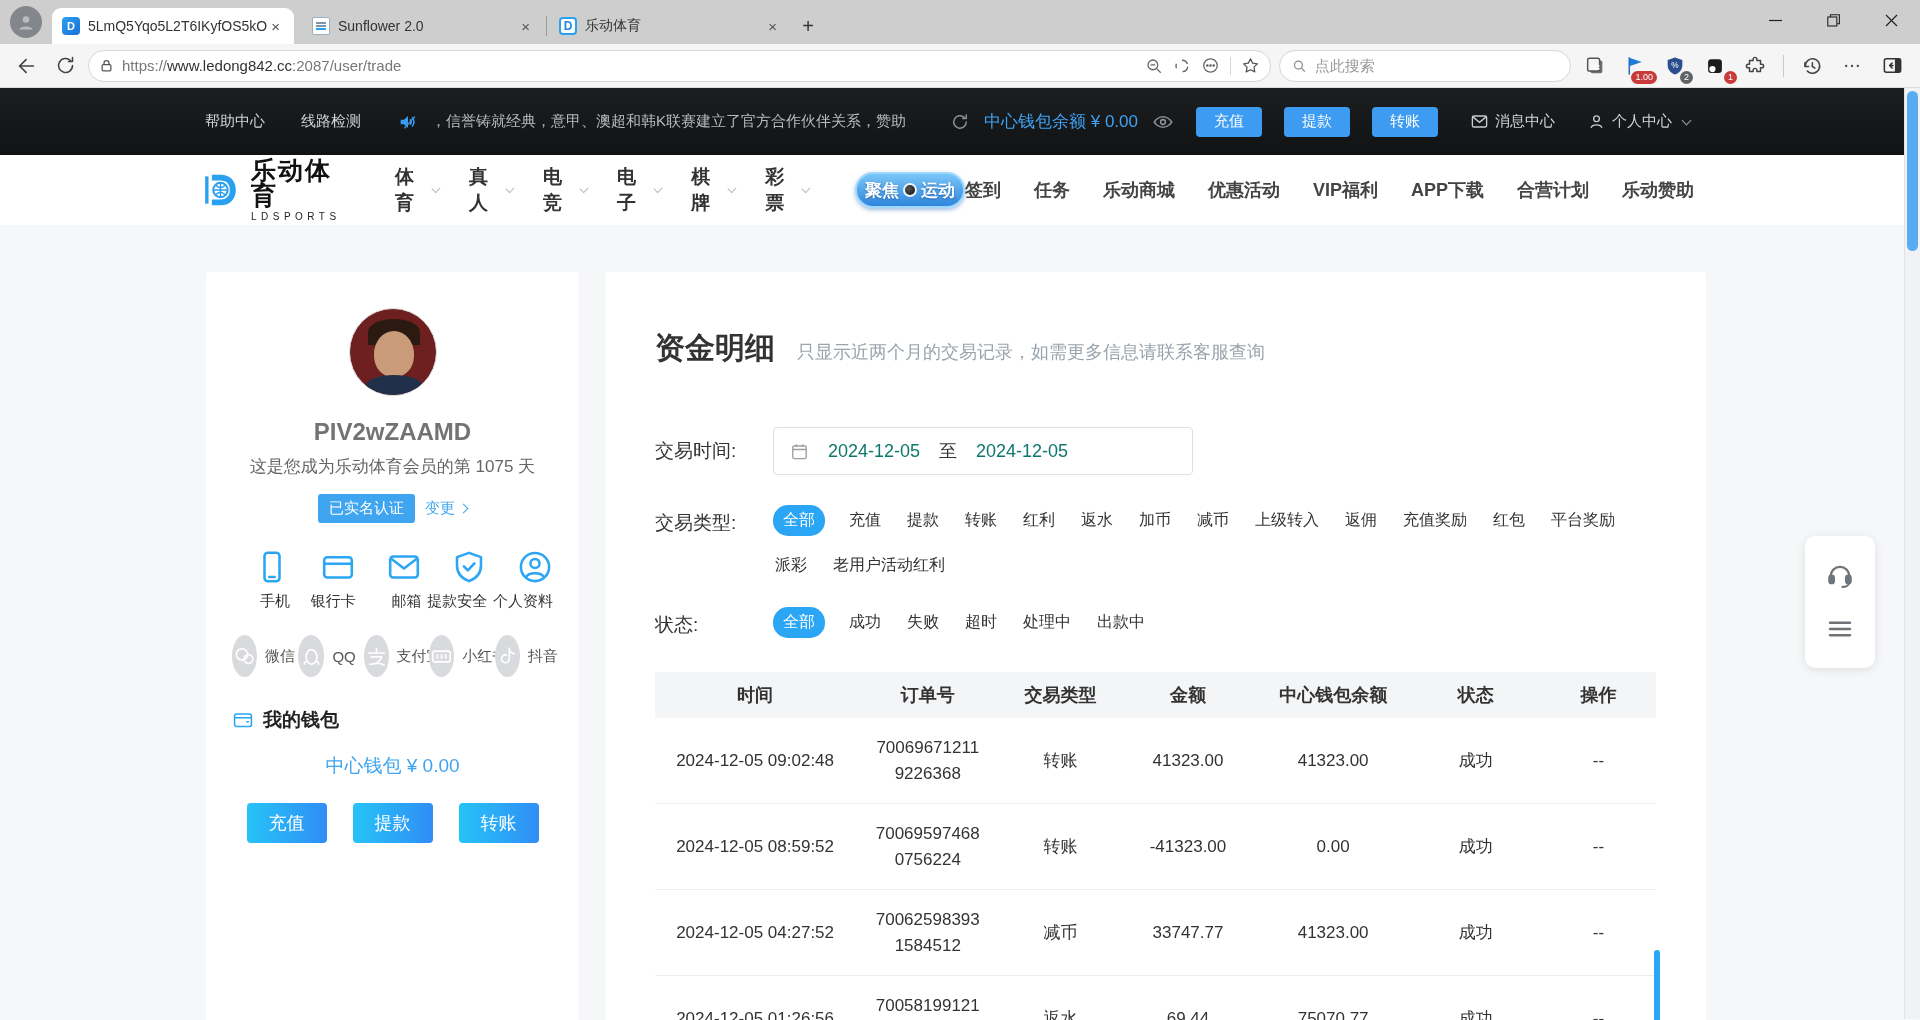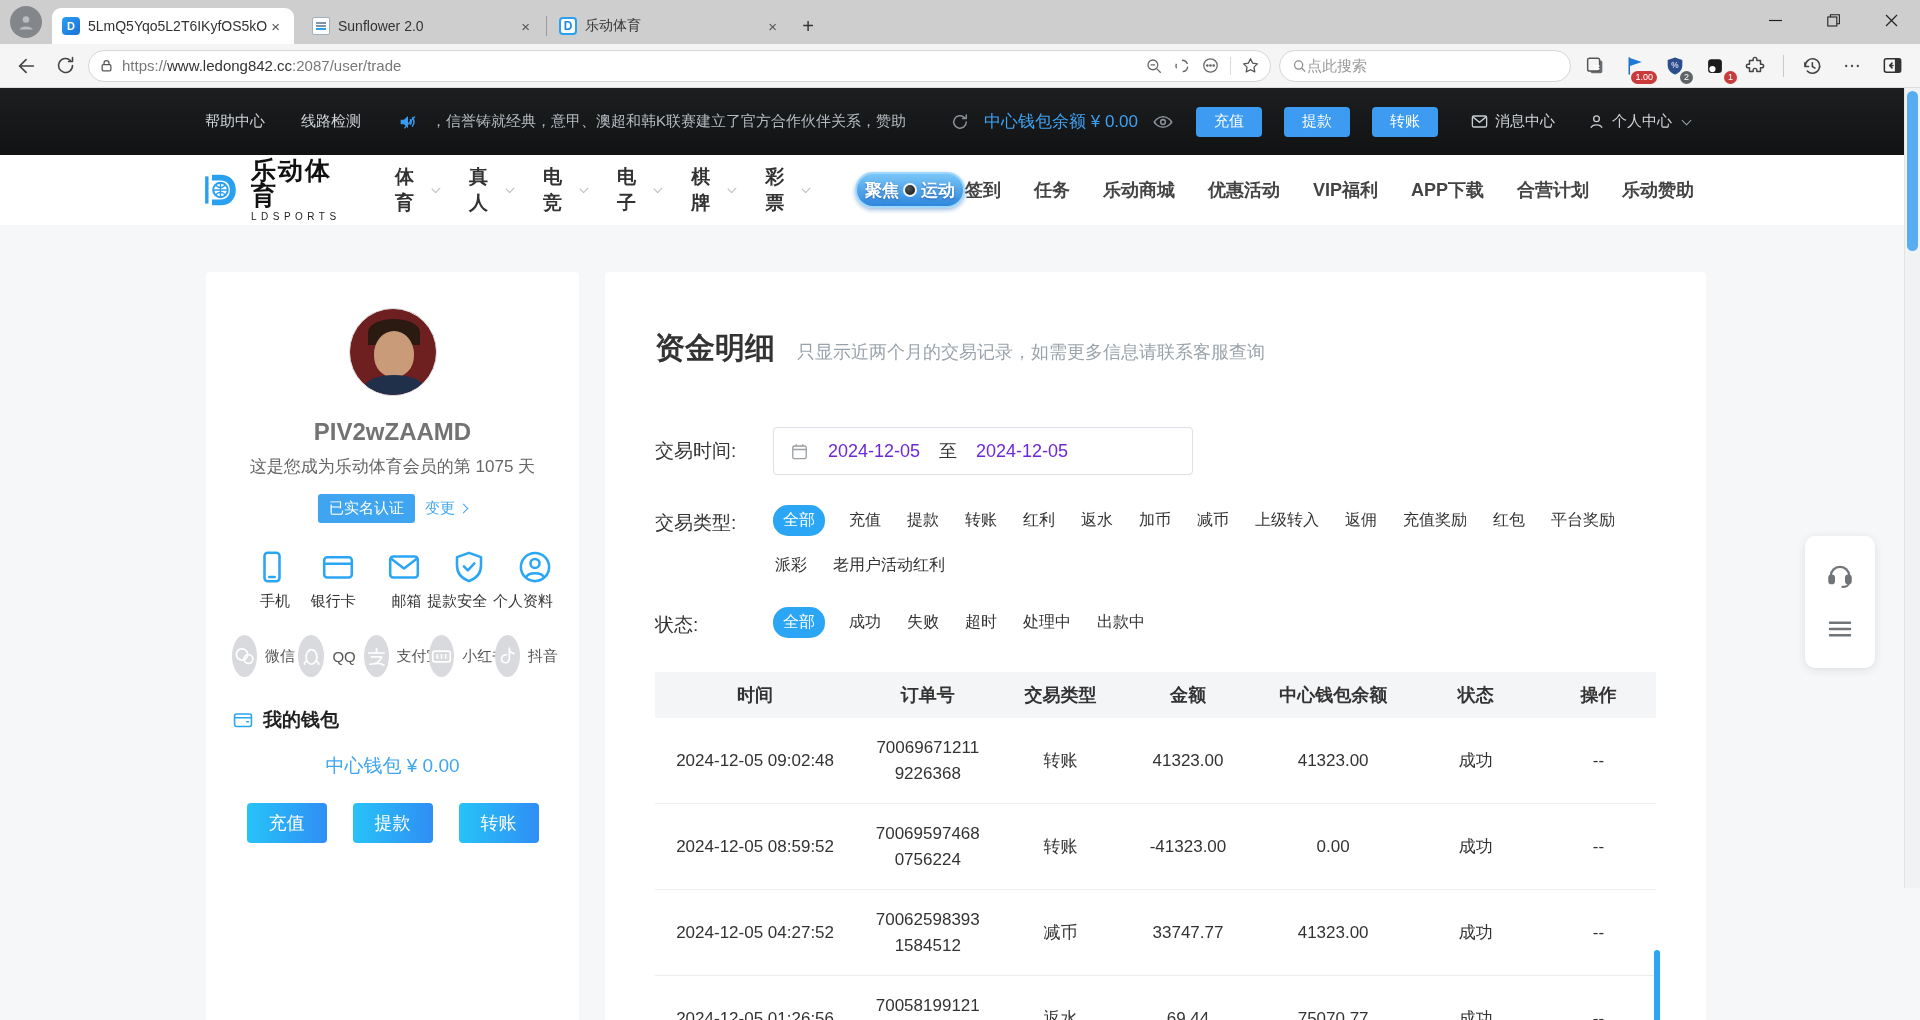--- a/index.html
+++ b/index.html
@@ -21,29 +21,29 @@
   .newtab{height:36px;width:34px;display:flex;align-items:center;justify-content:center;font-size:20px;color:#333;margin-bottom:0;}
   .wincontrols{position:absolute;right:0;top:0;height:40px;display:flex;}
   .winbtn{width:58px;height:40px;display:flex;align-items:center;justify-content:center;color:#222;}
   .toolbar{height:44px;background:#f5f5f5;border-bottom:1px solid #dcdcdc;display:flex;align-items:center;padding:0 12px;gap:8px;}
   .tb-ic{width:30px;height:30px;display:flex;align-items:center;justify-content:center;flex:0 0 auto;}
   .addressbar{flex:1;height:32px;background:#fff;border:1px solid #d6d6d6;border-radius:16px;display:flex;align-items:center;padding:0 10px;gap:8px;min-width:0;}
   .url{font-size:15px;color:#333;white-space:nowrap;overflow:hidden;flex:1;}
   .url .dim{color:#787878;}
   .addr-icons{display:flex;align-items:center;gap:10px;margin-left:auto;}
   .addr-sep{width:1px;height:18px;background:#d8d8d8;}
-  .searchbox{width:292px;height:32px;background:#fff;border:1px solid #d6d6d6;border-radius:16px;display:flex;align-items:center;padding:4px 12px;gap:0;flex:0 0 auto;}
+  .searchbox{width:292px;height:32px;background:#fff;border:1px solid #d6d6d6;border-radius:16px;display:flex;align-items:center;padding:4px 12px;gap:8px;flex:0 0 auto;}
   .searchbox input{border:none;outline:none;font-size:15px;color:#333;width:100%;background:transparent;}
   .searchbox input::placeholder{color:#9a9a9a;}
   .ext{position:relative;width:32px;height:32px;display:flex;align-items:center;justify-content:center;flex:0 0 auto;}
   .badge{position:absolute;bottom:-2px;right:-6px;background:#c93a3a;color:#fff;font-size:9px;line-height:1;padding:2px 4px;border-radius:7px;}
   .badge.grey{background:#5f6368;right:-2px;}
   .tb-sep{width:1px;height:22px;background:#c9c9c9;margin:0 4px;flex:0 0 auto;}
   
-  .page{position:relative;height:800px;}
+  .page{position:relative;height:931px;}
   .pagescroll{position:absolute;right:0;top:0;bottom:0;width:16px;background:#f1f2f4;border-left:1px solid #e3e3e3;}
   .pagescroll .thumb{position:absolute;left:2px;width:11px;top:3px;height:160px;border-radius:6px;background:#57acf2;}
   .topbar{height:67px;background:linear-gradient(180deg,#1c1e20,#101214);display:flex;align-items:center;padding:0 230px 0 205px;color:#cfd2d6;font-size:15px;}
   .topbar .lnk{margin-right:36px;white-space:nowrap;}
   .marquee{width:500px;overflow:hidden;white-space:nowrap;color:#b6bbc1;margin-left:12px;}
   .tb-right{margin-left:auto;display:flex;align-items:center;gap:14px;}
   .wallet-lbl{color:#3fa2f2;font-size:17px;white-space:nowrap;}
   .top-btn{width:66px;height:30px;background:#3d9cf2;border-radius:4px;color:#fff;font-size:15px;display:flex;align-items:center;justify-content:center;margin-left:8px;}
   .top-util{display:flex;align-items:center;gap:6px;margin-left:18px;white-space:nowrap;color:#d3d6da;}
   .chev{display:inline-block;width:7px;height:7px;border-right:1.6px solid #9aa0a6;border-bottom:1.6px solid #9aa0a6;transform:rotate(45deg);margin-left:5px;margin-top:-3px;}
@@ -94,21 +94,21 @@
   .wallet-btns{margin-top:24px;display:flex;justify-content:center;gap:26px;}
   .wbtn{width:80px;height:40px;border-radius:4px;background:linear-gradient(90deg,#27c3f8,#2f8ef5);color:#fff;font-size:18px;display:flex;align-items:center;justify-content:center;cursor:pointer;}
   
   .maincard{position:absolute;left:605px;top:47px;width:1101px;bottom:-40px;background:#fff;border-radius:4px;padding:0 50px;}
   .mc-title-row{display:flex;align-items:baseline;margin-top:56px;text-align:center;}
   .mc-title{font-size:30px;font-weight:bold;color:#333;}
   .mc-sub{font-size:18px;color:#9aa3ab;margin-left:22px;}
   .filter-row{display:flex;align-items:center;margin-top:58px;}
   .f-label{font-size:19px;color:#333;width:110px;flex:0 0 auto;}
   .datebox{width:420px;height:48px;border:1px solid #dcdfe6;border-radius:4px;display:flex;align-items:center;padding:0 16px;margin-left:8px;}
-  .datebox .dt{font-size:18px;color:#6d28d9;width:130px;text-align:center;}
+  .datebox .dt{font-size:18px;color:#0f766e;width:130px;text-align:center;}
   .datebox .to{font-size:18px;color:#333;}
   .pill-row{display:flex;align-items:flex-start;margin-top:30px;}
   .pills{display:flex;flex-wrap:wrap;gap:14px 22px;width:880px;margin-left:8px;align-items:center;}
   .pill{font-size:16px;color:#333;padding:5px 2px;border-radius:15px;cursor:pointer;white-space:nowrap;}
   .pill.sel{background:#2ba6f5;color:#fff;padding:5px 10px;}
   .ftable{margin-top:34px;}
   .thead{display:flex;background:#f4f5f7;height:46px;align-items:center;}
   .th{font-size:18px;font-weight:bold;color:#333;text-align:center;}
   .trow{display:flex;align-items:center;height:86px;border-bottom:1px solid #ebedf0;}
   .td{font-size:17px;color:#333;text-align:center;line-height:1.5;}

